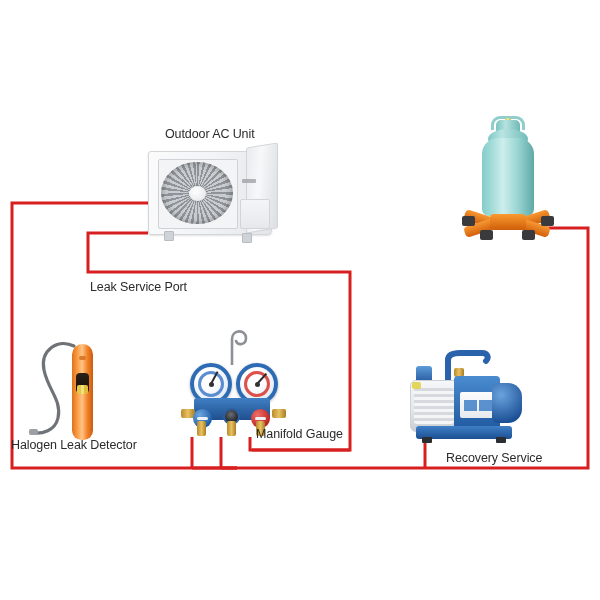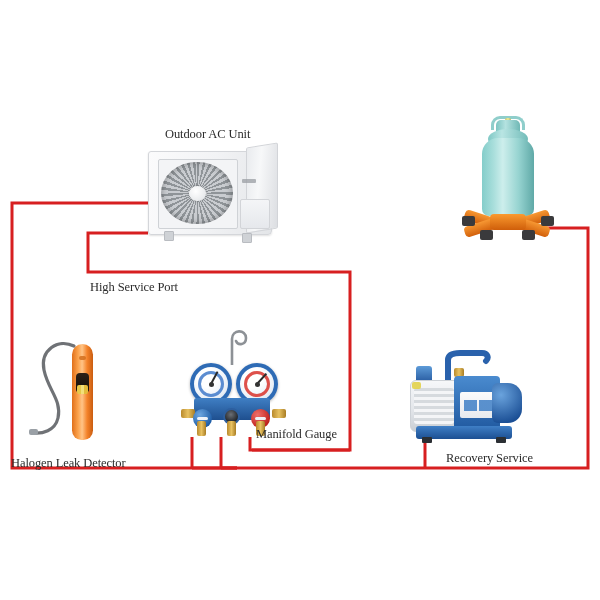--- a/index.html
+++ b/index.html
@@ -26,21 +26,21 @@
     height: 600px;
     pointer-events: none;
   }
   .node {
     position: absolute;
   }
   .caption {
     position: absolute;
     color: #2b2b2b;
     font-size: 12.5px;
-    font-family: Liberation Serif, serif;
+    font-family: Liberation Sans, sans-serif;
     white-space: nowrap;
     letter-spacing: -0.1px;
   }
 
   
   .ac-wrap { left: 142px; top: 143px; width: 146px; height: 102px; }
   .ac-body {
     position: absolute;
     left: 6px; top: 8px;
     width: 122px; height: 82px;
@@ -433,21 +433,21 @@
     <div class="ac-side"></div>
     <div class="ac-grillframe"></div>
     <div class="ac-fan"></div>
     <div class="ac-logo"></div>
     <div class="ac-panel"></div>
     <div class="ac-foot f1"></div>
     <div class="ac-foot f2"></div>
   </div>
   <div class="caption" style="left: 165px; top: 127px; color: rgb(43, 43, 43);">Outdoor AC Unit</div>
 
-  <div class="caption" style="left: 90px; top: 280px; color: rgb(43, 43, 43);">High Service Port</div>
+  <div class="caption" style="left: 90px; top: 280px; color: rgb(43, 43, 43);">Leak Service Port</div>
 
   <div class="node tank-wrap">
     <div class="tank-handle"></div>
     <div class="tank-valve"></div>
     <div class="tank-collar"></div>
     <div class="tank-shoulder"></div>
     <div class="tank-body"></div>
     <div class="scale-arm a1"></div>
     <div class="scale-arm a2"></div>
     <div class="scale-arm a3"></div>
@@ -462,21 +462,21 @@
   <div class="node leak-wrap">
     <svg class="leak-probe" viewBox="0 0 58 106">
       <path d="M 46 12 C 30 4, 12 16, 16 36 C 20 56, 34 66, 30 84 C 27 97, 14 100, 5 99" fill="none" stroke="#6f7276" stroke-width="3.2" stroke-linecap="round"></path>
       <rect x="1" y="95" width="9" height="6" rx="2" fill="#9aa0a6"></rect>
     </svg>
     <div class="leak-handle"></div>
     <div class="leak-btn"></div>
     <div class="leak-screen"></div>
     <div class="leak-leds"></div>
   </div>
-  <div class="caption" style="left: 11px; top: 456px; color: rgb(43, 43, 43);">Halogen Leak Detector</div>
+  <div class="caption" style="left: 11px; top: 438px; color: rgb(43, 43, 43);">Halogen Leak Detector</div>
 
   <div class="node mani-wrap">
     <svg class="mani-hook" viewBox="0 0 36 40">
       <path d="M 18 40 L 18 14 C 18 4, 32 4, 32 13 C 32 20, 24 21, 22 16" fill="none" stroke="#8d9196" stroke-width="2.6" stroke-linecap="round"></path>
     </svg>
 
     <div class="mani-gauge left">
       <div class="gauge-ring-blue"></div>
       <div class="gauge-needle l"></div>
       <div class="gauge-hub"></div>

